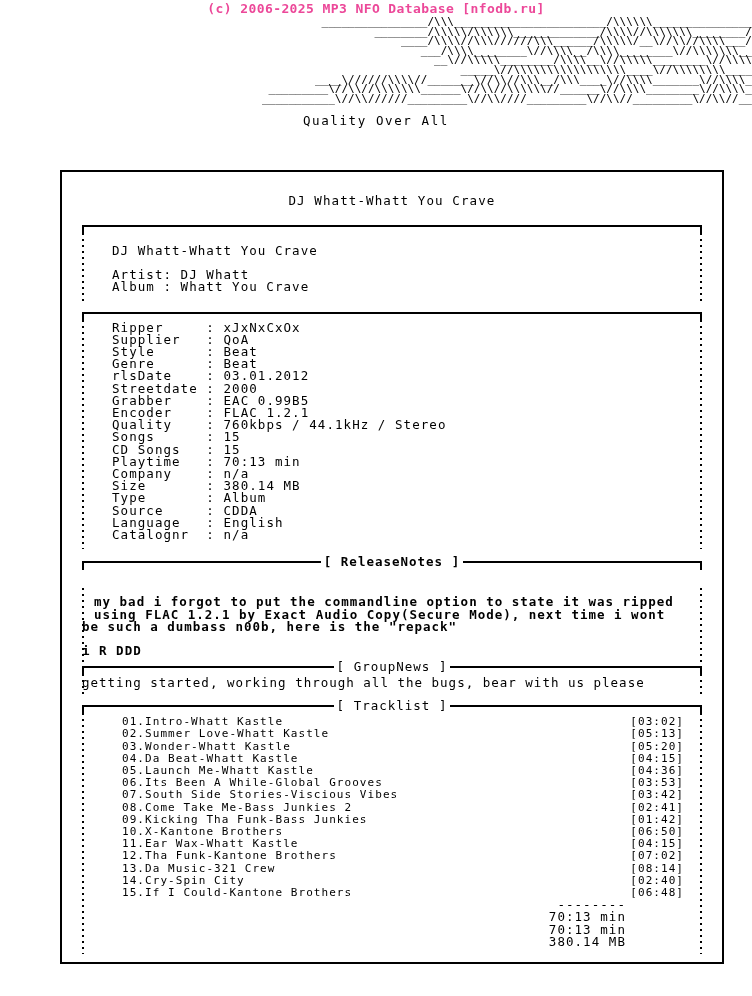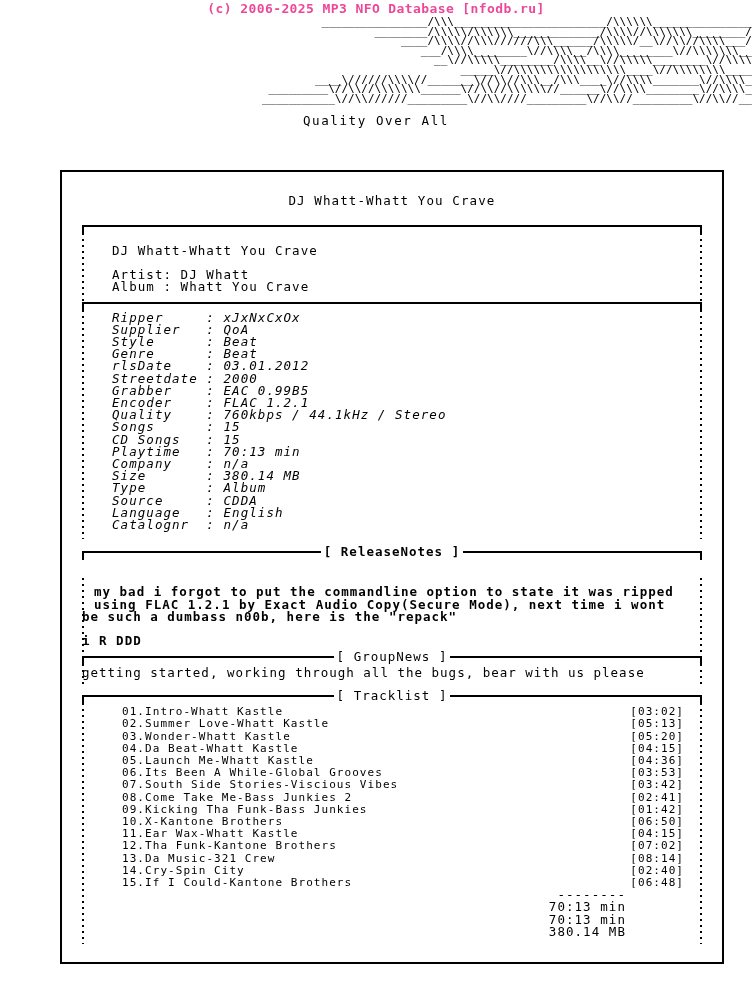--- a/index.html
+++ b/index.html
@@ -212,21 +212,21 @@
           <div class="rail left"></div>
           <div class="rail right"></div>
           <div class="blank"></div>
           <div class="txt pad-l">DJ Whatt-Whatt You Crave</div>
           <div class="blank"></div>
           <div class="txt pad-l">Artist: DJ Whatt</div>
           <div class="txt pad-l">Album : Whatt You Crave</div>
         </div>
       </div>
 
-      <div class="box" style="margin-top:0;font-style:italic;">
+      <div class="box" style="margin-top:10px;">
         <div class="box-body" style="padding:8px 0 8px 0;">
           <div class="rail left"></div>
           <div class="rail right"></div>
           <div class="txt pad-l" id="info-rows"><div class="txt"><span>Ripper     </span><span>: </span><span>xJxNxCxOx</span></div><div class="txt"><span>Supplier   </span><span>: </span><span>QoA</span></div><div class="txt"><span>Style      </span><span>: </span><span>Beat</span></div><div class="txt"><span>Genre      </span><span>: </span><span>Beat</span></div><div class="txt"><span>rlsDate    </span><span>: </span><span>03.01.2012</span></div><div class="txt"><span>Streetdate </span><span>: </span><span>2000</span></div><div class="txt"><span>Grabber    </span><span>: </span><span>EAC 0.99B5</span></div><div class="txt"><span>Encoder    </span><span>: </span><span>FLAC 1.2.1</span></div><div class="txt"><span>Quality    </span><span>: </span><span>760kbps / 44.1kHz / Stereo</span></div><div class="txt"><span>Songs      </span><span>: </span><span>15</span></div><div class="txt"><span>CD Songs   </span><span>: </span><span>15</span></div><div class="txt"><span>Playtime   </span><span>: </span><span>70:13 min</span></div><div class="txt"><span>Company    </span><span>: </span><span>n/a</span></div><div class="txt"><span>Size       </span><span>: </span><span>380.14 MB</span></div><div class="txt"><span>Type       </span><span>: </span><span>Album</span></div><div class="txt"><span>Source     </span><span>: </span><span>CDDA</span></div><div class="txt"><span>Language   </span><span>: </span><span>English</span></div><div class="txt"><span>Catalognr  </span><span>: </span><span>n/a</span></div></div>
         </div>
       </div>
 
       <div class="box" style="margin-top:12px;font-weight:bold;">
         <div class="box-label"><span>[ ReleaseNotes ]</span></div>
         <div class="box-body" style="padding:8px 0 6px 0;margin-top:25px;">

